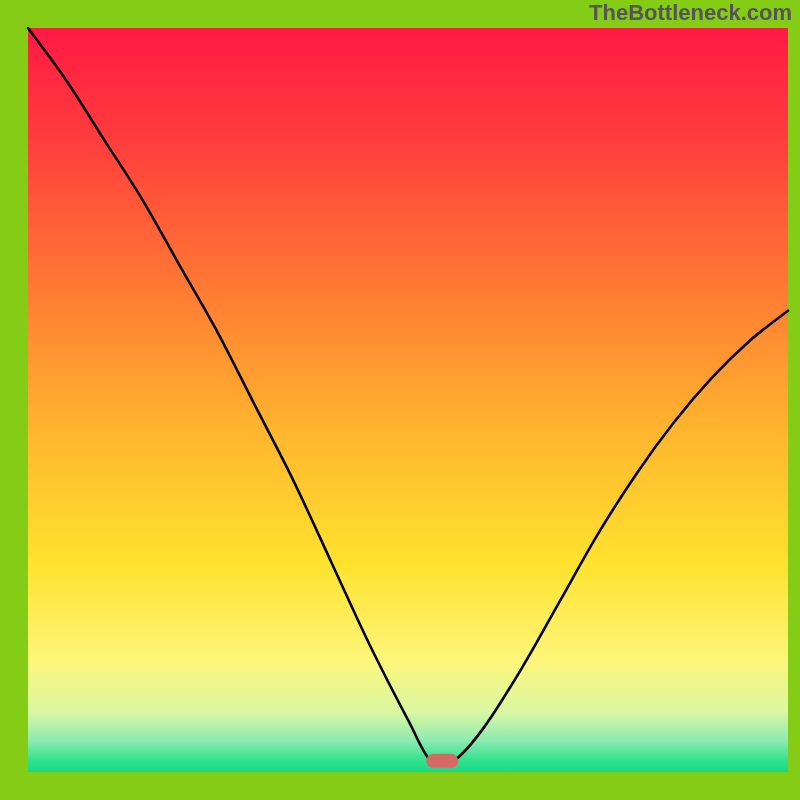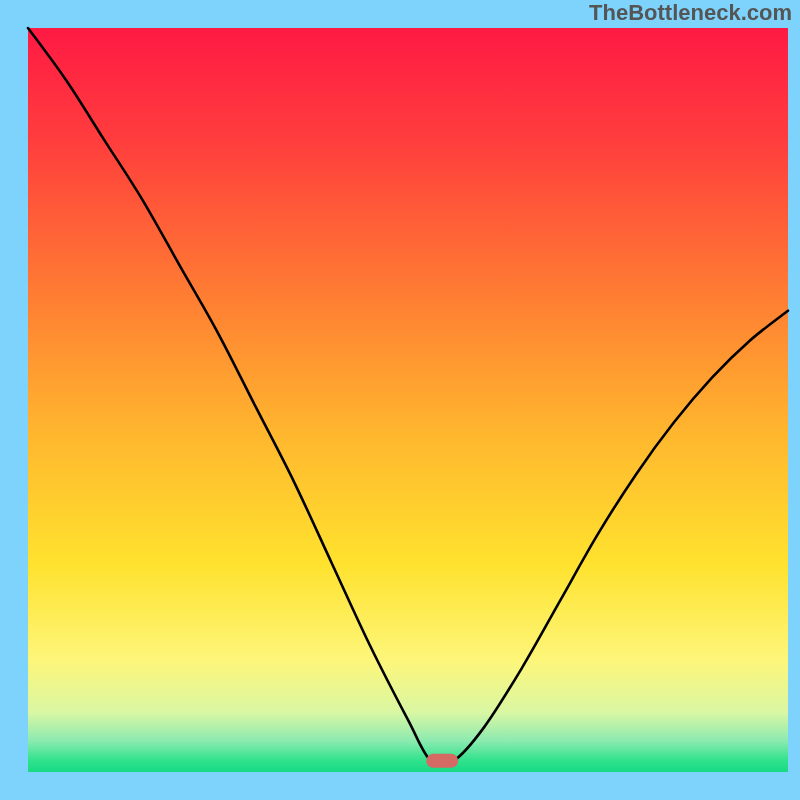--- a/index.html
+++ b/index.html
@@ -9,21 +9,21 @@
     height: 800px;
     background: #000;
     overflow: hidden;
   }
   .frame {
     position: absolute;
     left: 0;
     top: 0;
     width: 800px;
     height: 800px;
-    background: #7dd3fc;
+    background: #84cc16;
   }
   .attribution {
     position: absolute;
     top: 0;
     right: 8px;
     font-family: Arial, Helvetica, sans-serif;
     font-size: 22px;
     font-weight: bold;
     color: #555;
     letter-spacing: 0px;

